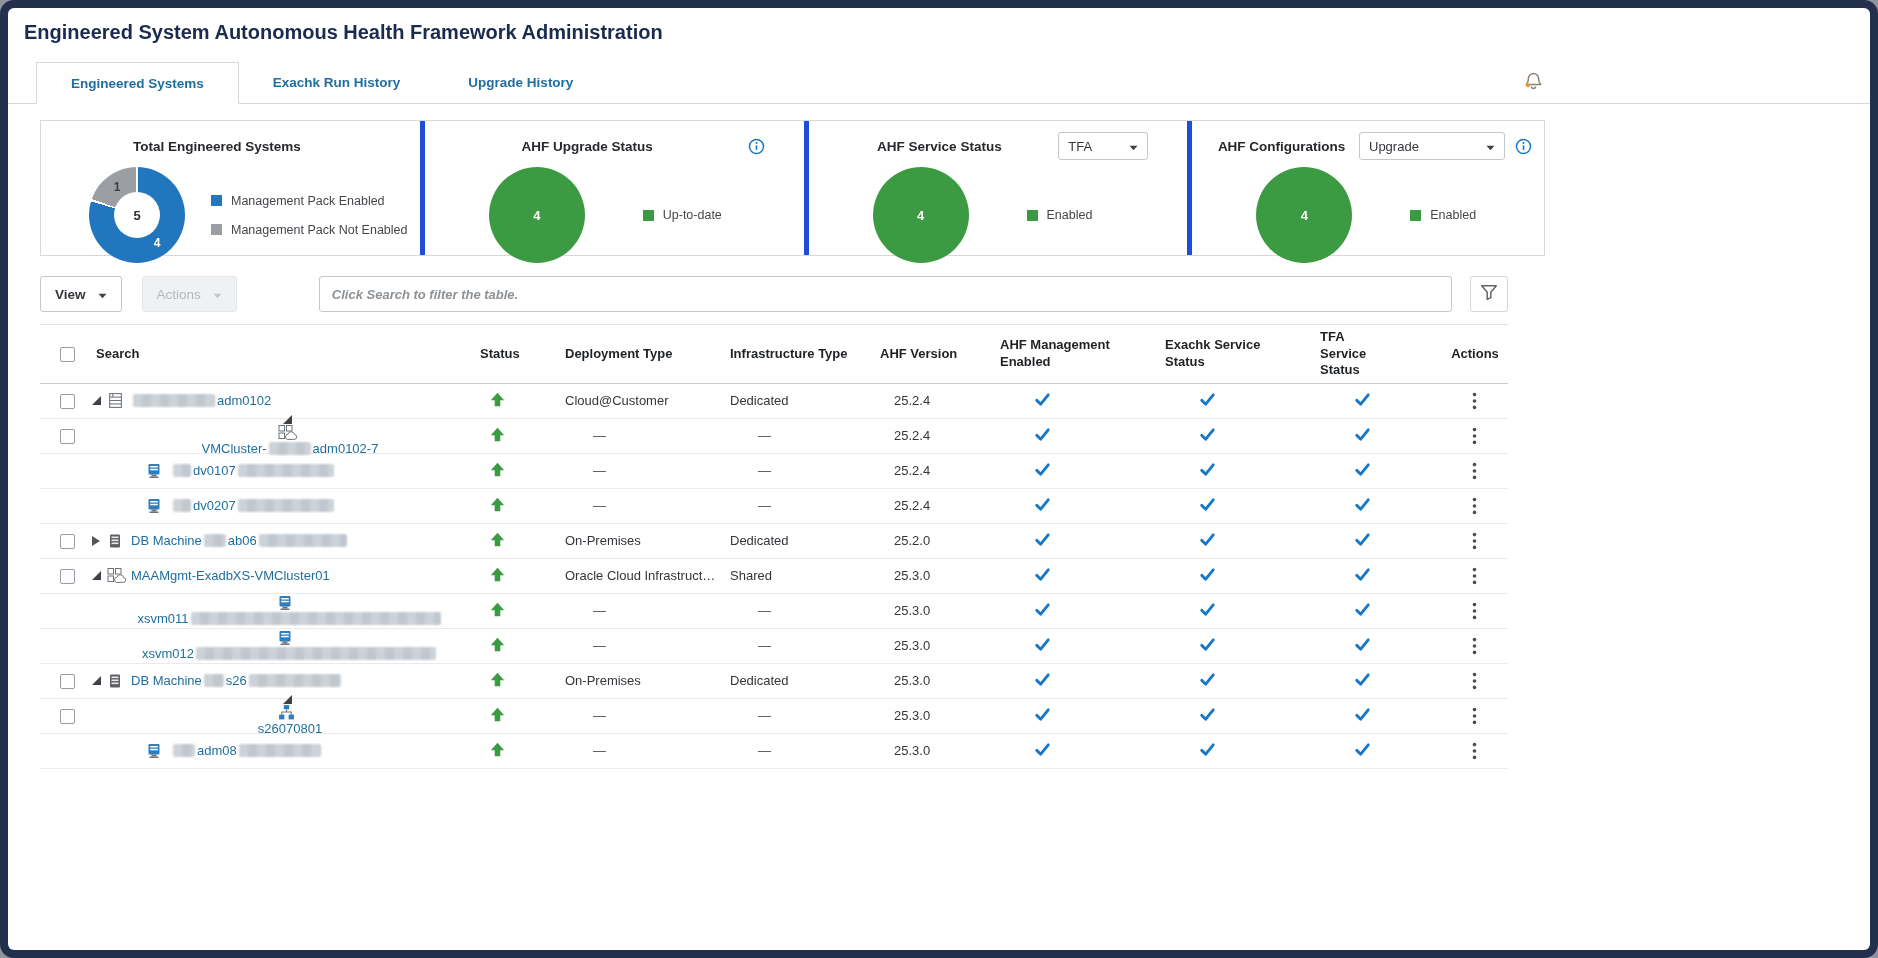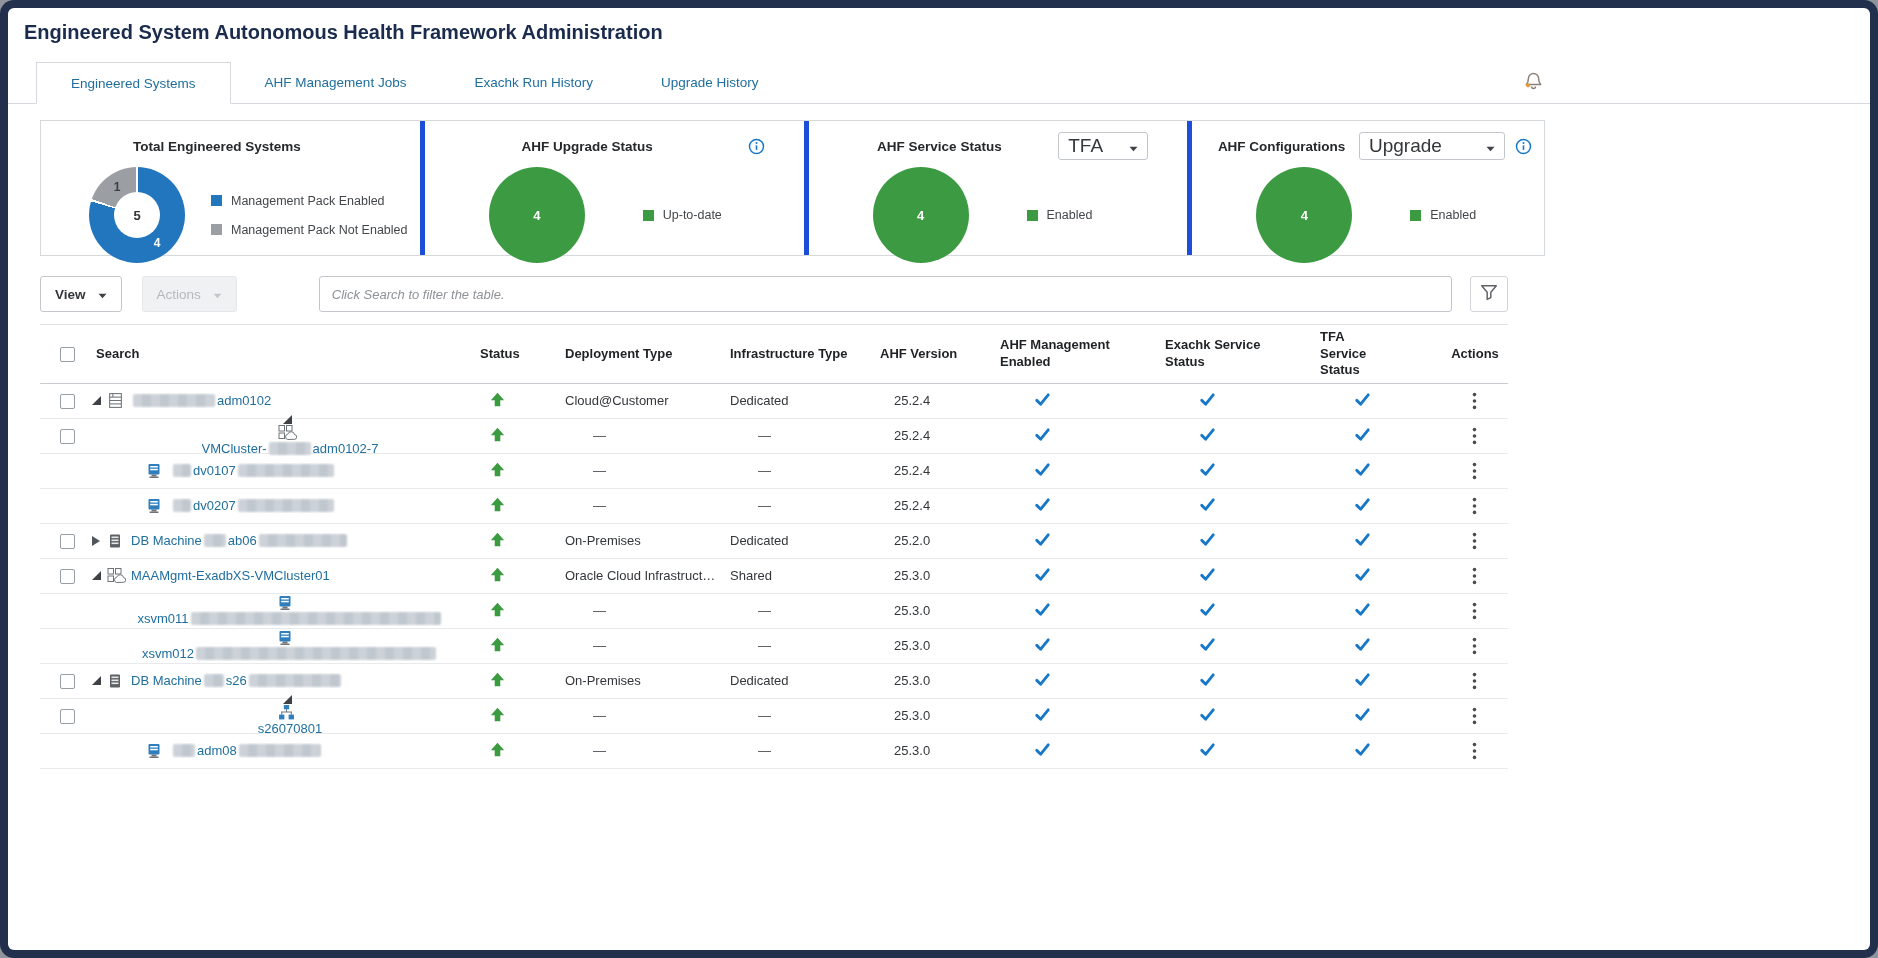--- a/index.html
+++ b/index.html
@@ -1,49 +1,49 @@
 <!DOCTYPE html>
 <html><head>
 <meta charset="utf-8">
 <style>
   html,body{margin:0;padding:0;width:1878px;height:958px;overflow:hidden;background:#8f949c;font-family:"Liberation Sans","DejaVu Sans",sans-serif;position:relative;}
   *{box-sizing:border-box;}
   .frame{position:absolute;inset:0;background:#22304e;border-radius:14px;padding:8px;}
   .app{width:100%;height:100%;background:#fff;border-radius:6px;overflow:hidden;position:relative;}
   .app-header{padding:13px 16px 6px;}
   .app-title{font-size:20px;font-weight:bold;color:#1a2b4d;}
-  .tabbar{position:relative;display:flex;align-items:flex-end;padding-left:28px;margin-top:10px;border-bottom:1px solid #d5d9dd;height:44px;}
+  .tabbar{position:relative;display:flex;align-items:flex-end;padding-left:28px;margin-top:10px;border-bottom:1px solid #d5d9dd;height:44px;font-weight:bold;}
   .tab{height:42px;display:flex;align-items:center;padding:0 34px;font-size:13.5px;color:#1f6e9e;cursor:pointer;white-space:nowrap;}
   .tab.active{border:1px solid #d5d9dd;border-bottom:1px solid #fff;margin-bottom:-1px;background:#fff;}
   .bell{position:absolute;left:1512px;top:8px;width:26px;height:26px;display:flex;align-items:center;justify-content:center;cursor:pointer;}
   .content{margin:16px 0 0 32px;width:1505px;}
   .summary{display:flex;border:1px solid #d6d9dc;height:136px;background:#fff;}
   .panel{flex:1;padding:10px 12px;min-width:0;}
   .panel + .panel{border-left:5px solid #1d4ed8;margin-left:27px;}
   .panel-head{display:flex;align-items:center;min-height:30px;}
   .panel-title{flex:1;text-align:center;font-size:13.5px;font-weight:bold;color:#26282b;white-space:nowrap;overflow:hidden;}
-  .panel-select{display:flex;align-items:center;justify-content:space-between;border:1px solid #c3c7cc;border-radius:3px;background:#fff;height:28px;padding:0 9px;font-size:19px;color:#33363a;cursor:pointer;flex:none;}
+  .panel-select{display:flex;align-items:center;justify-content:space-between;border:1px solid #c3c7cc;border-radius:3px;background:#fff;height:28px;padding:0 9px;font-size:13px;color:#33363a;cursor:pointer;flex:none;}
   .sel-tfa{min-width:90px;}
   .sel-autorun{min-width:146px;}
   .info-btn{margin-left:10px;display:flex;cursor:pointer;flex:none;}
   .panel-body{display:flex;align-items:center;margin-top:6px;}
   .panel:first-child .panel-body{padding-left:36px;gap:26px;}
   .panel:not(:first-child) .panel-body{padding-left:52px;gap:58px;}
   .donut{width:96px;height:96px;border-radius:50%;position:relative;flex:none;}
   .donut-center{position:absolute;left:50%;top:50%;transform:translate(-50%,-50%);width:46px;height:46px;border-radius:50%;display:flex;align-items:center;justify-content:center;font-size:13px;font-weight:bold;color:#fff;}
   .donut.has-hole .donut-center{background:#fff;color:#2f3235;}
   .slice-label{position:absolute;transform:translate(-50%,-50%);font-size:12px;font-weight:bold;}
   .legend{display:flex;flex-direction:column;gap:15px;}
   .legend-item{display:flex;align-items:center;gap:9px;font-size:12.5px;color:#43474b;white-space:nowrap;}
   .swatch{width:11px;height:11px;flex:none;display:inline-block;}
   .toolbar{margin-top:20px;display:flex;align-items:center;width:1468px;gap:10px;}
   .btn{height:36px;display:flex;align-items:center;gap:12px;border-radius:3px;font-size:13.5px;cursor:pointer;flex:none;}
   .btn-view{border:1px solid #c3c7cc;background:#fff;padding:0 14px;color:#33363a;font-weight:bold;}
   .btn-actions{margin-left:10px;border:1px solid #e4e6e9;background:#f0f1f3;padding:0 14px;color:#b4b8bc;}
-  .search{margin-left:72px;flex:1;height:36px;border:1px solid #c3c7cc;border-radius:3px;padding:0 12px;font-size:13px;color:#33363a;font-family:inherit;min-width:0;}
+  .search{margin-left:72px;flex:1;height:36px;border:1px solid #c3c7cc;border-radius:3px;padding:0 12px;font-size:13px;color:#33363a;font-family:inherit;min-width:0;font-weight:bold;}
   .search::placeholder{font-style:italic;color:#8d9297;}
   .filter-btn{margin-left:8px;width:38px;height:36px;border:1px solid #d2d5d9;border-radius:3px;background:#fff;display:flex;align-items:center;justify-content:center;cursor:pointer;flex:none;}
   .table{margin-top:12px;width:1468px;}
   .thead,.trow{display:grid;grid-template-columns:46px 384px 85px 165px 150px 120px 165px 155px 130px 68px;align-items:center;}
   .thead{min-height:46px;border-top:1px solid #e1e4e7;border-bottom:1px solid #c9cdd1;font-size:13px;font-weight:bold;color:#1f2225;}
   .th{padding:4px 8px 4px 10px;line-height:1.28;}
   .th-tfa span{display:inline-block;width:56px;}
   .th-actions{text-align:center;}
   .trow{height:35px;border-bottom:1px solid #e8eaec;font-size:13px;color:#33363a;}
   .cell{overflow:hidden;white-space:nowrap;}
@@ -75,23 +75,20 @@
 
     <div class="app-header">
       <div class="app-title">Engineered System Autonomous Health Framework Administration</div>
     </div>
 
     <div class="tabbar">
       <div class="tab active">
           <span>Engineered Systems</span>
         </div>
       <div class="tab">
-          <span>AHF Management Jobs</span>
-        </div>
-      <div class="tab">
           <span>Exachk Run History</span>
         </div>
       <div class="tab">
           <span>Upgrade History</span>
         </div>
       <div class="bell">
         <svg width="21" height="21" viewBox="0 0 20 20">
             <path d="M10 2.4 a4.9 4.9 0 0 1 4.9 4.9 c0 3.5 1.2 4.8 2 5.5 L3.1 12.8 c0.8 -0.7 2 -2 2 -5.5 A4.9 4.9 0 0 1 10 2.4 z" fill="none" stroke="#8c8176" stroke-width="1.4" stroke-linejoin="round"></path>
             <path d="M8.1 14.8 a1.9 1.9 0 0 0 3.8 0" fill="none" stroke="#8c8176" stroke-width="1.4"></path>
             <circle cx="4.8" cy="13.6" r="2" fill="#e59b3c"></circle>

